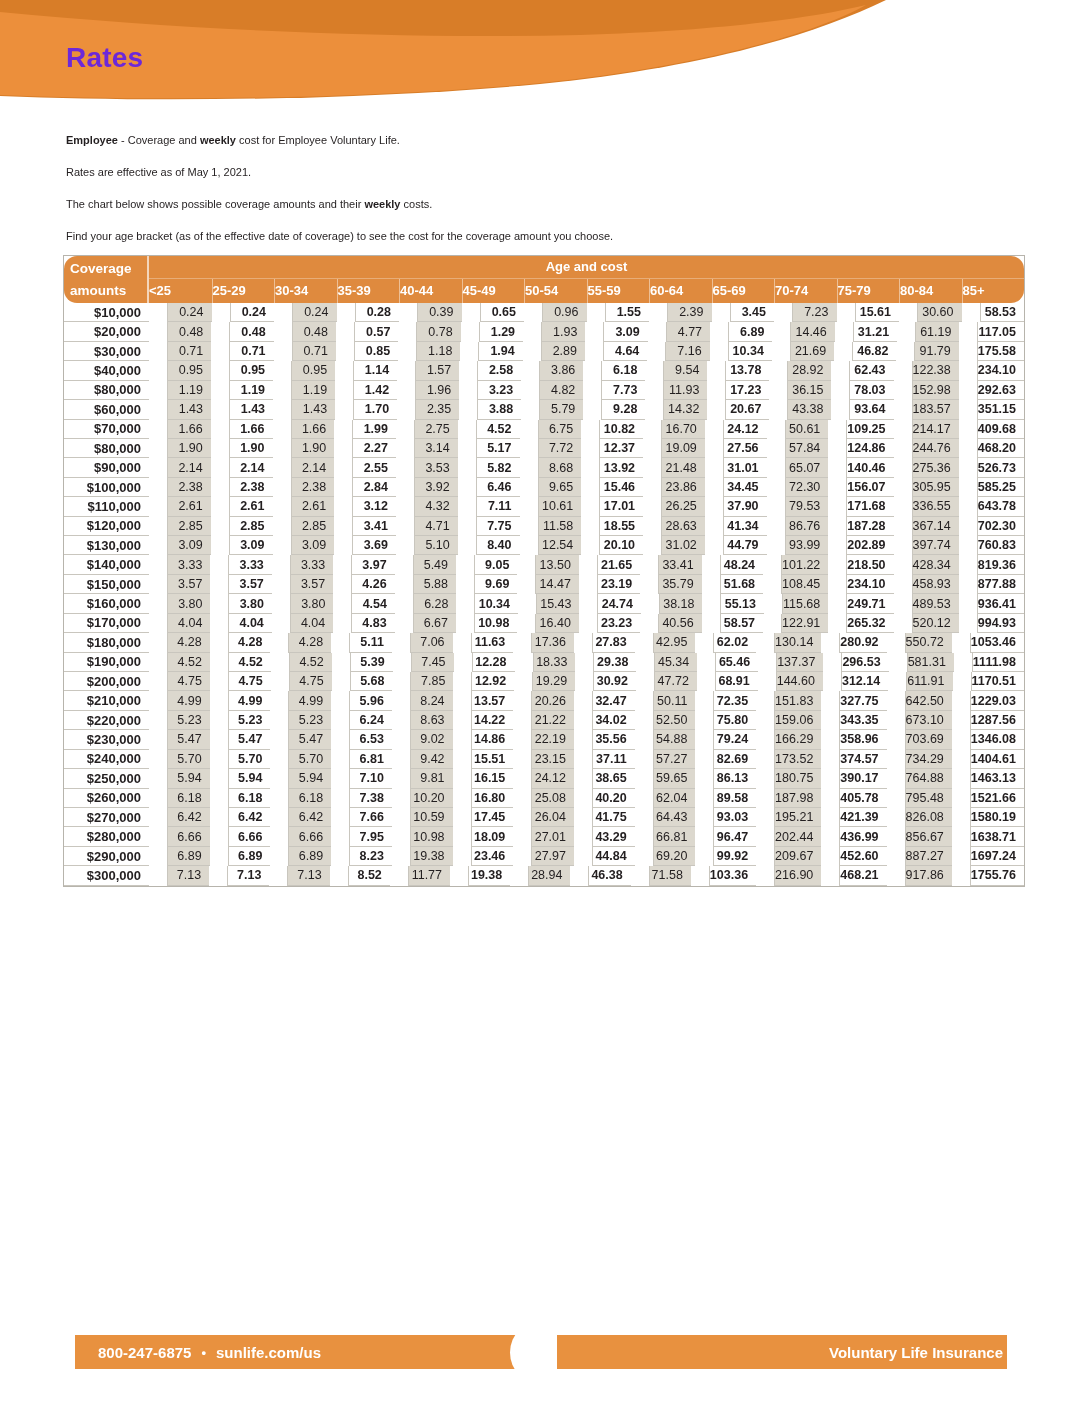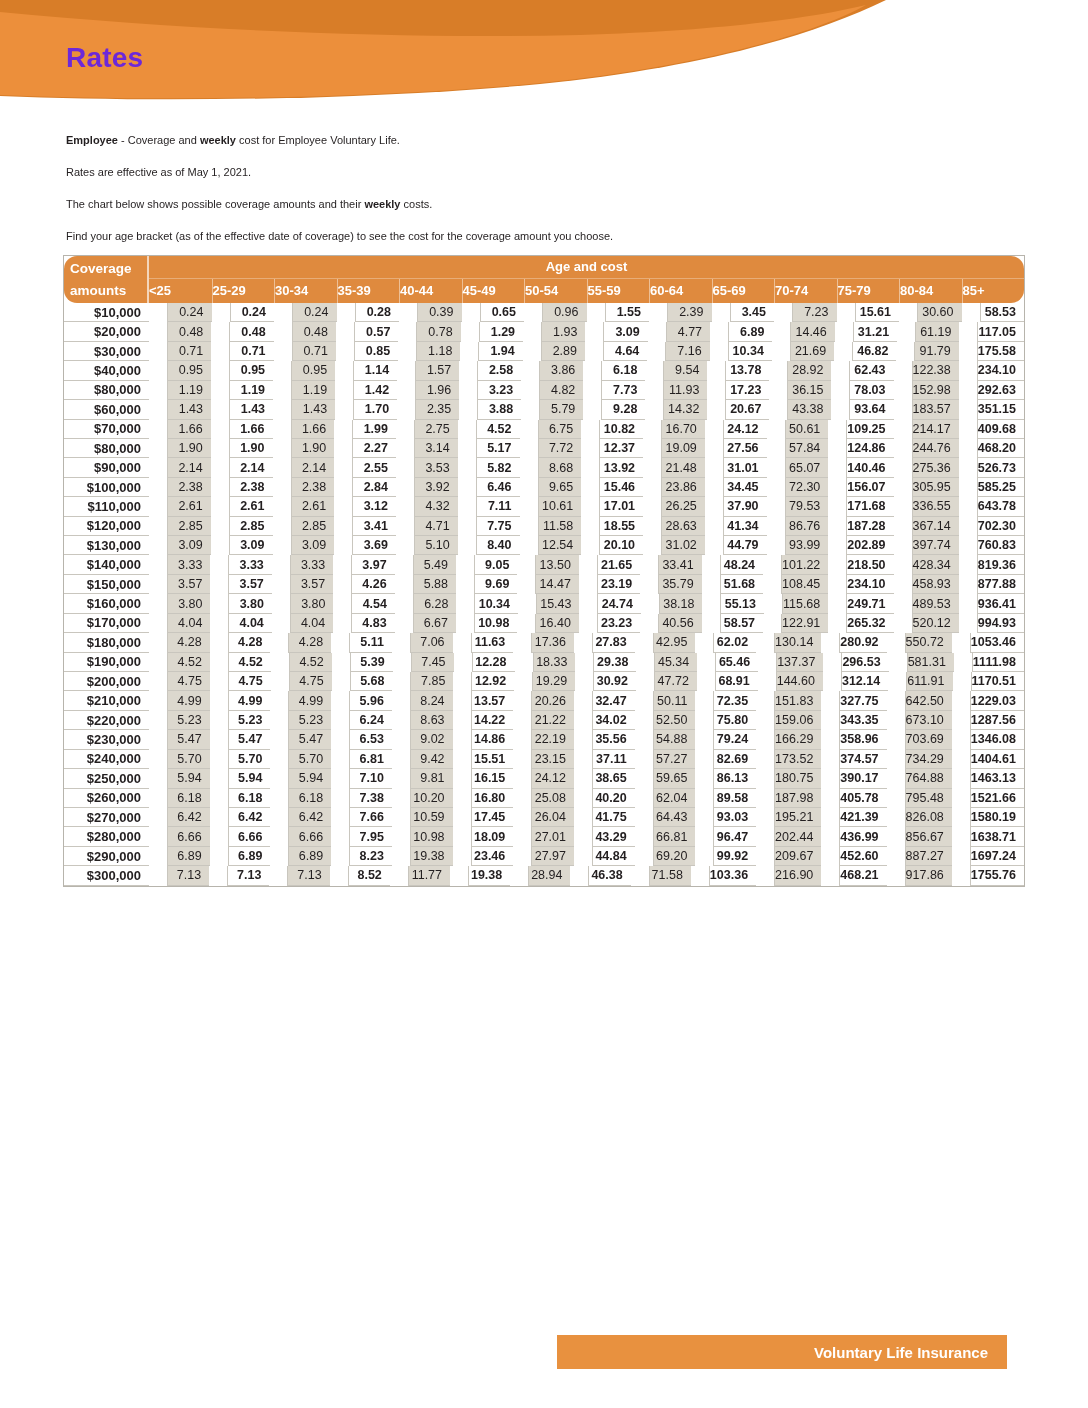--- a/index.html
+++ b/index.html
@@ -34,21 +34,21 @@
   .trow>div:first-child{border-left:none;}
   .cov{background:#fff;font-weight:bold;font-size:13px;padding-right:9px;}
   .cell.g{background:var(--cell-gray);}
   .cell.w{background:#fff;font-weight:bold;}
   
   .footer{position:absolute;left:0;top:1335px;width:1088px;height:34px;}
   .fbar{position:absolute;top:0;height:34px;background:var(--footer-orange);
         display:flex;align-items:center;color:#fff;font-weight:bold;font-size:15px;}
   .fbar.left{left:75px;width:453px;padding-left:23px;box-sizing:border-box;}
   .fbar.right{left:557px;width:450px;justify-content:flex-end;
-              padding-right:19px;box-sizing:border-box;}
+              padding-right:4px;box-sizing:border-box;}
   .fdot{margin:0 10px;font-size:13px;}
   .fcircle{position:absolute;left:510px;top:-15px;width:65px;height:65px;
            border-radius:50%;background:#fff;}
 </style>
 </head>
 <body>
 
 <div class="page">
 
   <div class="banner">
@@ -600,19 +600,24 @@
           <div class="cell w">103.36</div>
           <div class="cell g">216.90</div>
           <div class="cell w">468.21</div>
           <div class="cell g">917.86</div>
           <div class="cell w">1755.76</div>
         </div>
       </div>
   </div>
 
   <div class="footer">
+    <div class="fbar left">
+      <span>800-247-6875</span>
+      <span class="fdot">•</span>
+      <span>sunlife.com/us</span>
+    </div>
     <div class="fcircle"></div>
     <div class="fbar right">
       <span>Voluntary Life Insurance</span>
     </div>
   </div>
 
 </div>
 
 </body></html>

